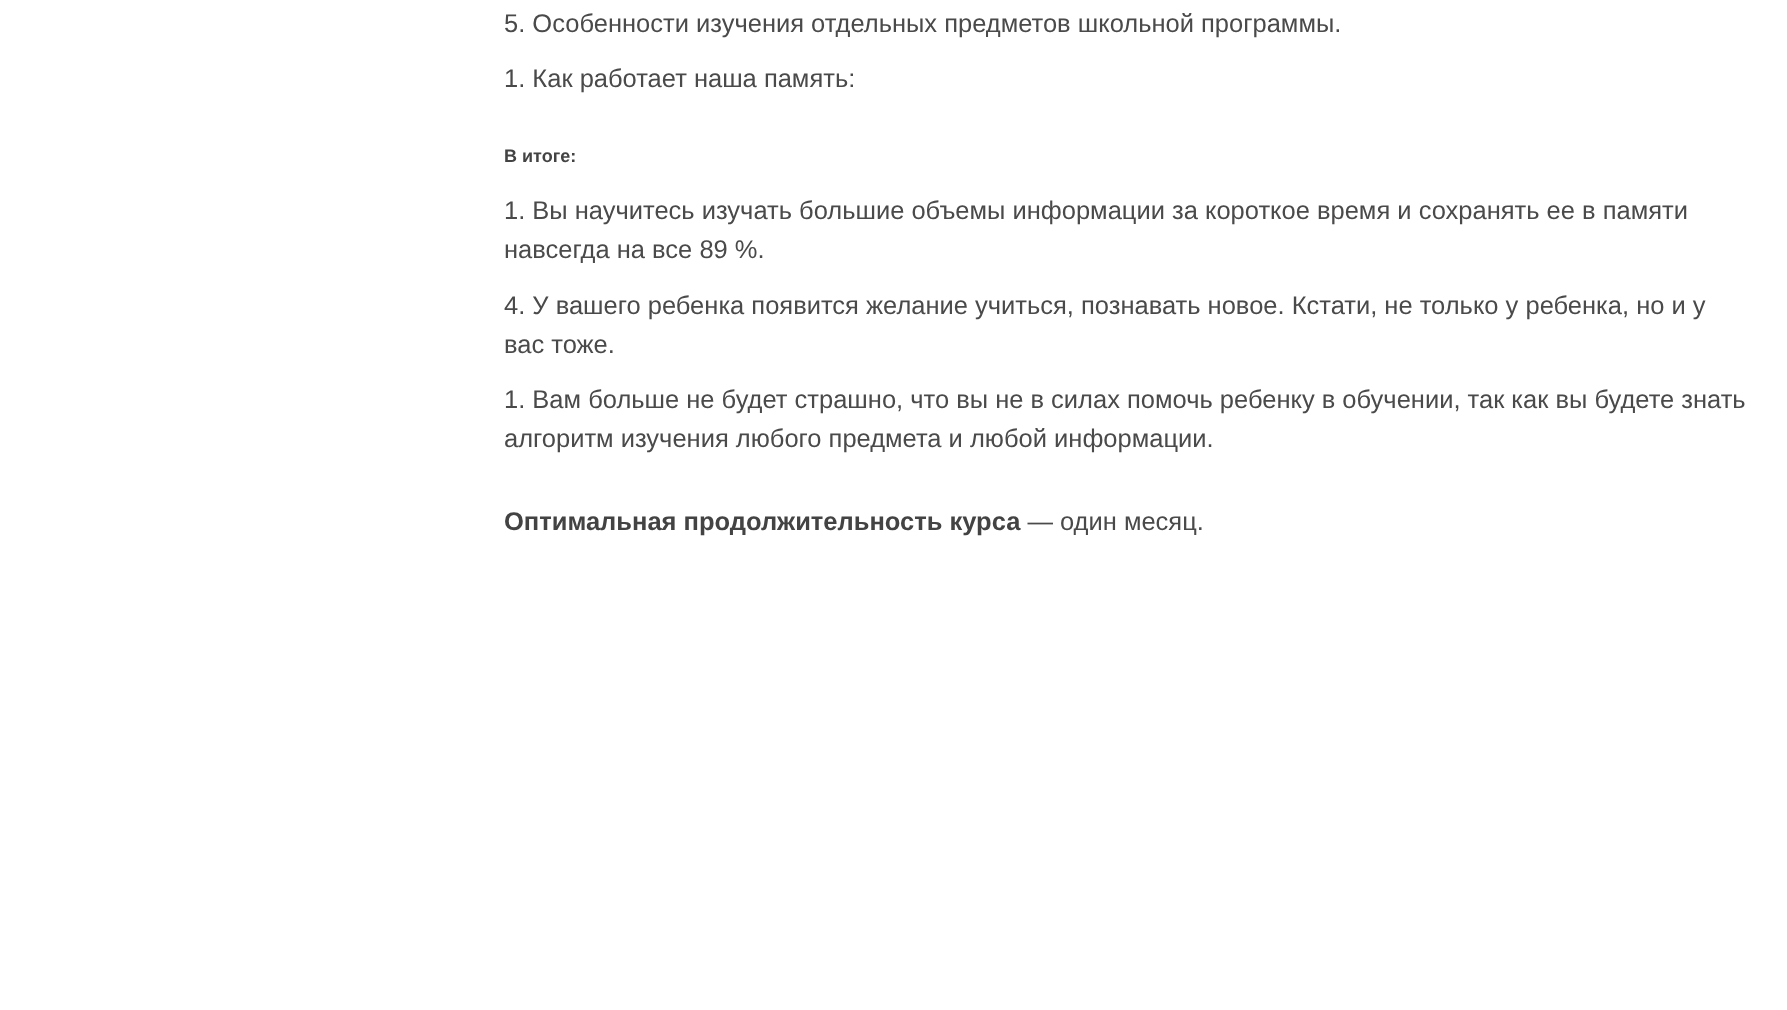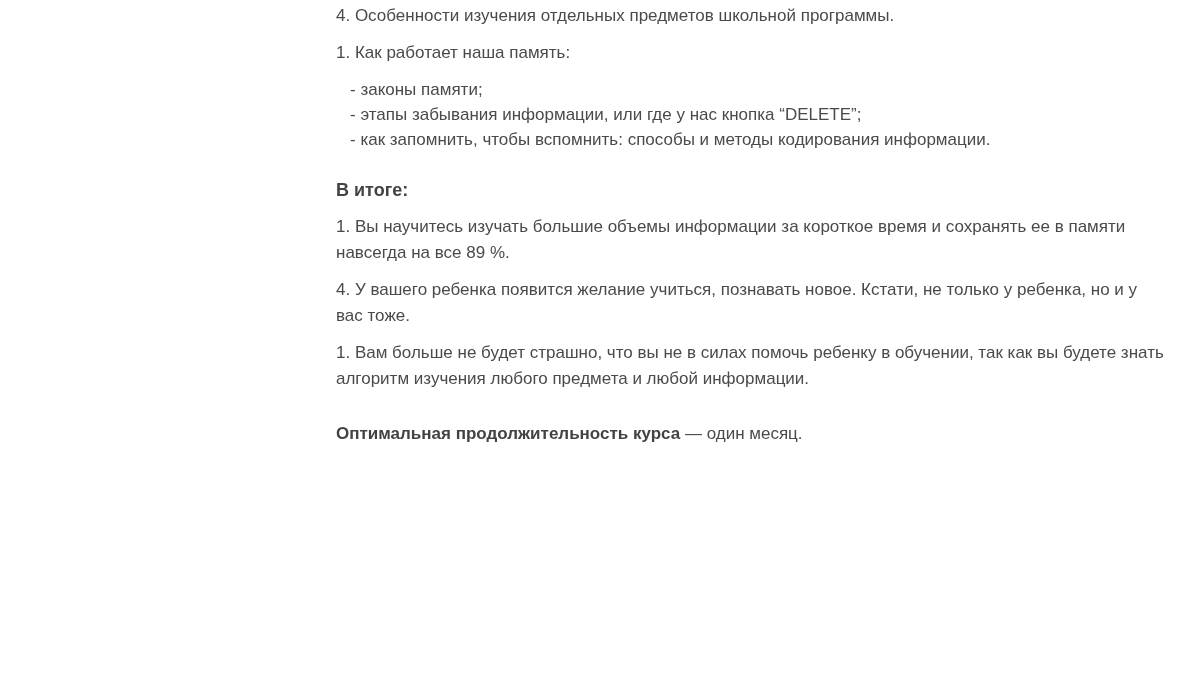--- a/index.html
+++ b/index.html
@@ -26,48 +26,43 @@
   }
   .sublist {
     margin: 6px 0 17px 0;
     padding-left: 14px;
   }
   .subitem {
     margin: 0;
     line-height: 25px;
   }
   .section-heading {
-    font-size: 18px;
+    font-size: 12px;
     line-height: 26px;
     font-weight: 700;
     color: #434343;
     margin: 25px 0 11px 0;
   }
   .duration {
     margin-top: 29px;
   }
   .duration strong {
     font-weight: 700;
     color: #434343;
   }
 </style>
 </head>
 <body>
 
 <main class="content">
 
-  <p class="para">4. Особенности изучения отдельных предметов школьной программы.</p>
+  <p class="para">5. Особенности изучения отдельных предметов школьной программы.</p>
 
   <p class="para">1. Как работает наша память:</p>
 
-  <div class="sublist">
-    <p class="subitem">- законы памяти;</p>
-    <p class="subitem">- этапы забывания информации, или где у нас кнопка “DELETE”;</p>
-    <p class="subitem">- как запомнить, чтобы вспомнить: способы и методы кодирования информации.</p>
-  </div>
 
 
   <h3 class="section-heading">В итоге:</h3>
 
   <p class="para">1. Вы научитесь изучать большие объемы информации за короткое время и сохранять ее в памяти навсегда на все 89 %.</p>
   <p class="para">4. У вашего ребенка появится желание учиться, познавать новое. Кстати, не только у ребенка, но и у вас тоже.</p>
   <p class="para">1. Вам больше не будет страшно, что вы не в силах помочь ребенку в обучении, так как вы будете знать алгоритм изучения любого предмета и любой информации.</p>
 
   <p class="para duration"><strong>Оптимальная продолжительность курса</strong><span> — один месяц.</span></p>
 

